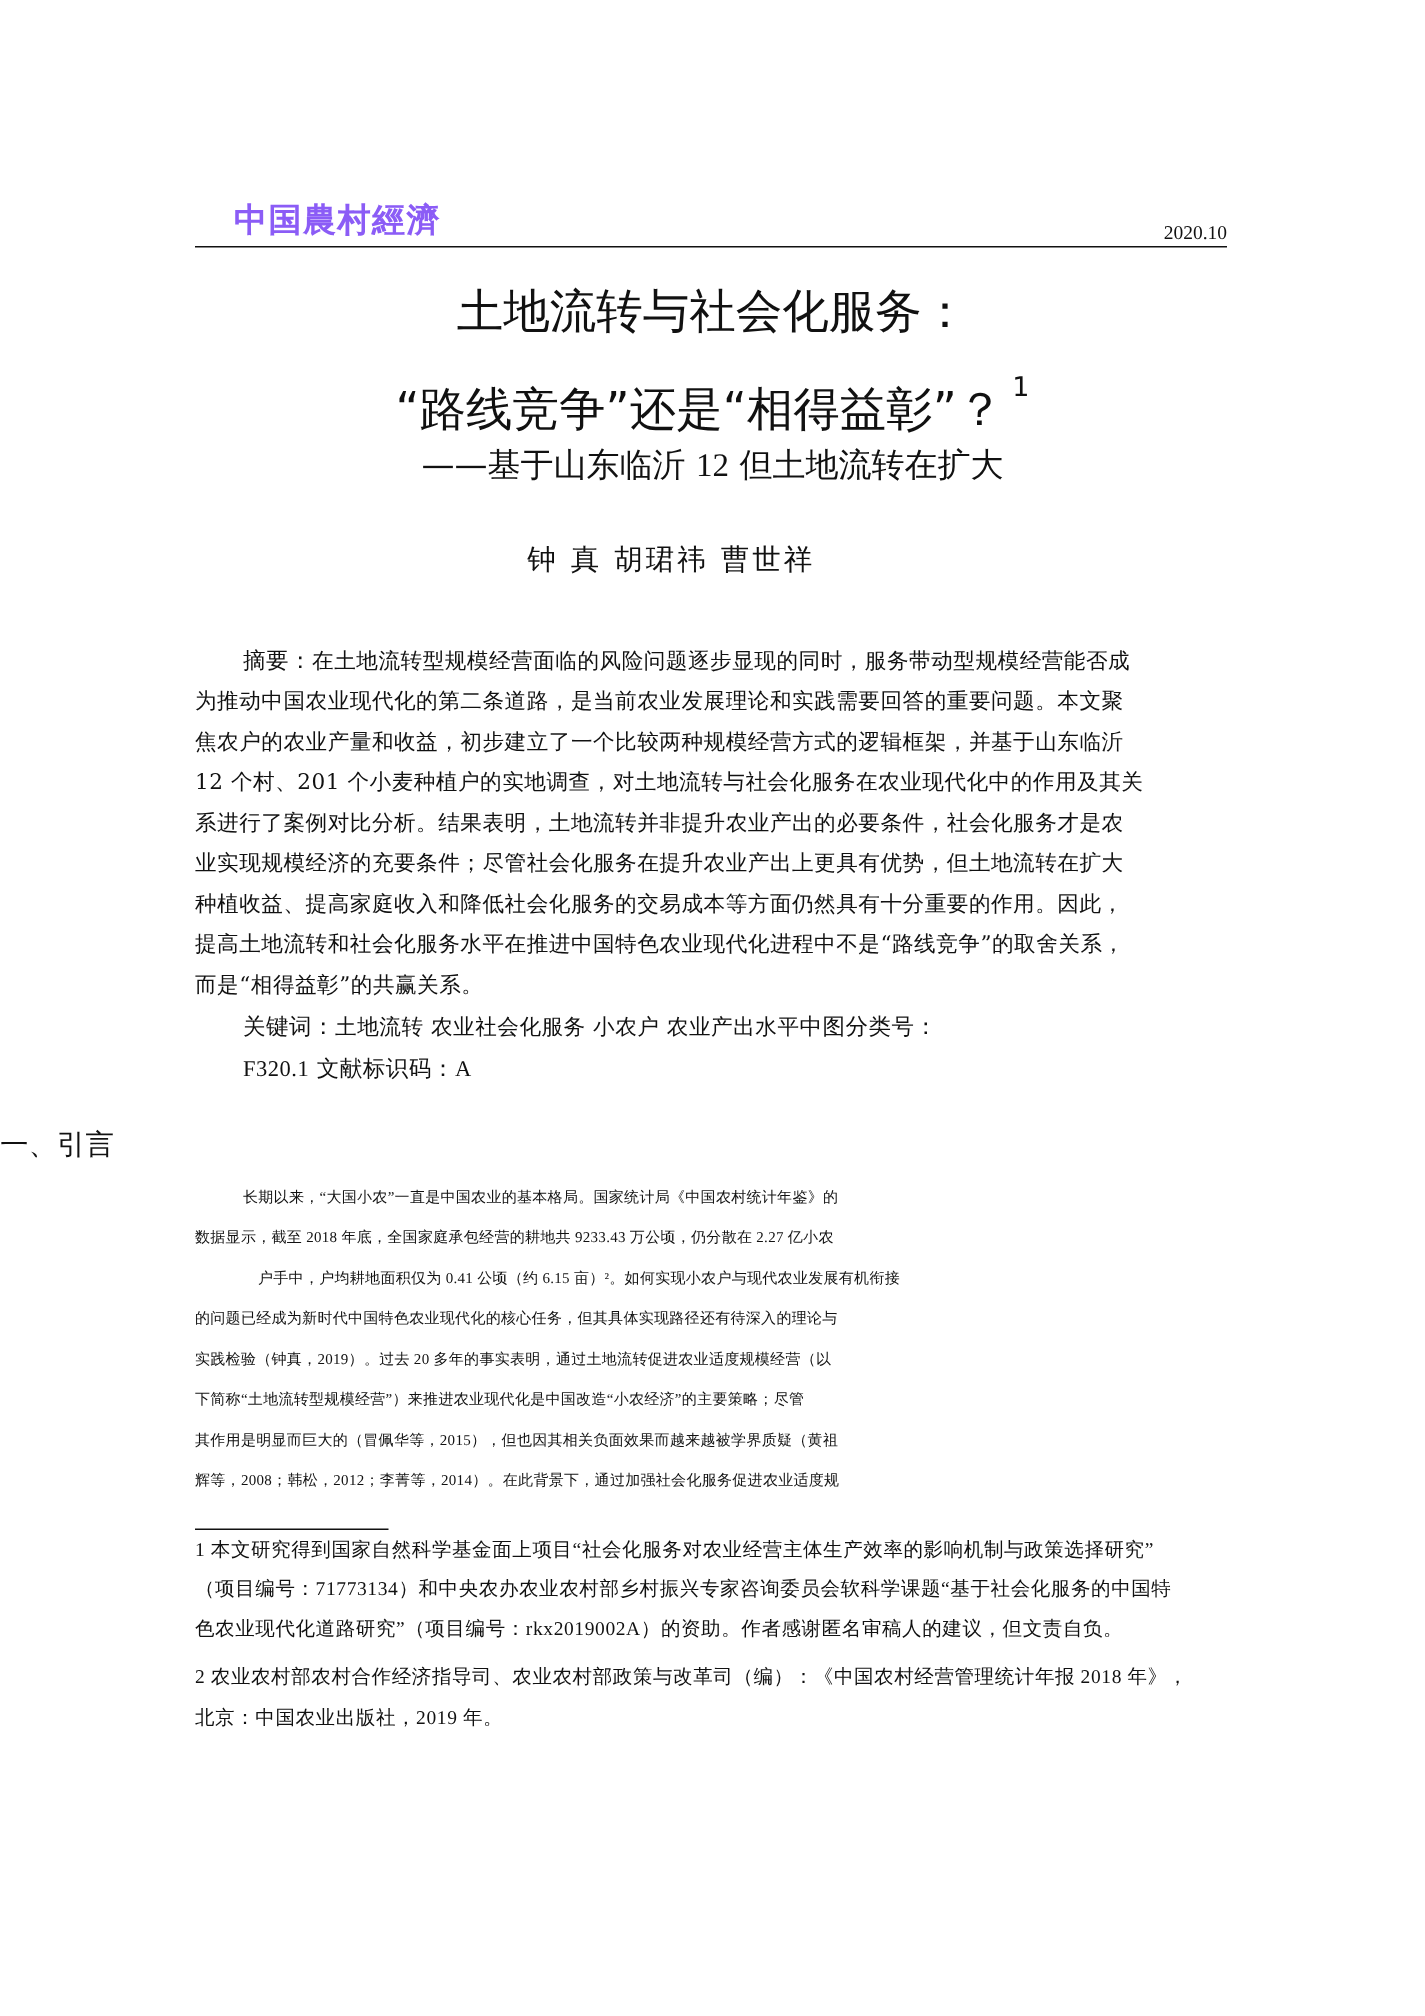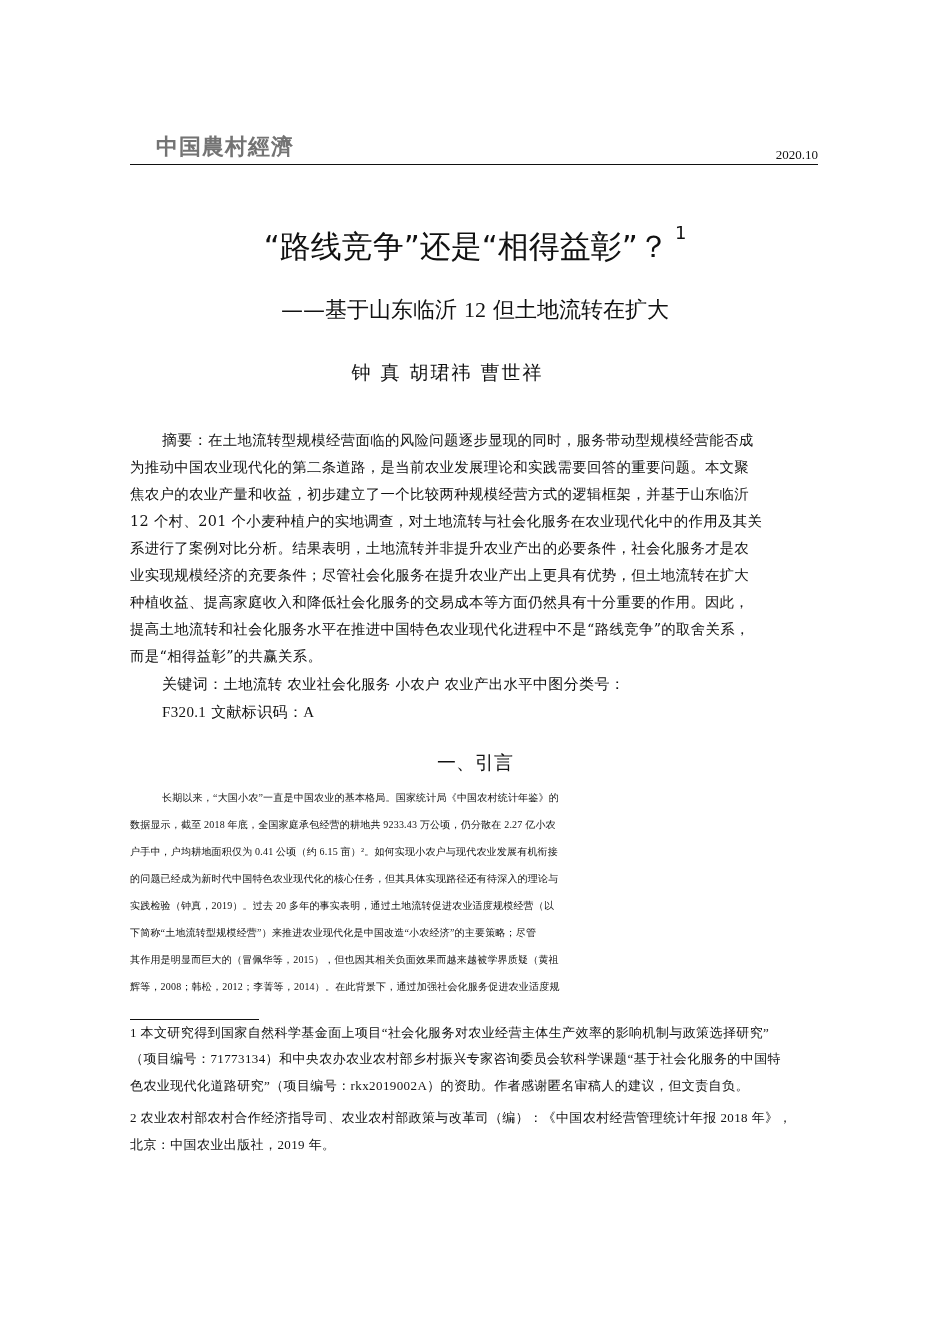--- a/index.html
+++ b/index.html
@@ -1,53 +1,54 @@
 <!DOCTYPE html>
 <html><head>
 <meta charset="utf-8">
 <style>
   html, body { margin: 0; padding: 0; background: #ffffff; }
   body { width: 950px; height: 1344px; position: relative; overflow: hidden; color: #111; }
   .page { position: absolute; left: 0; top: 0; width: 950px; height: 1344px; }
 
   .header { position: absolute; left: 130px; top: 130px; width: 688px; height: 34px; border-bottom: 1.5px solid #111; }
-  .journal { position: absolute; left: 26px; top: 2px; font-size: 22px; font-weight: bold; letter-spacing: 1px; font-family: "DejaVu Serif", serif; color: #737373; }
+  .journal { position: absolute; left: 26px; top: 2px; font-size: 22px; font-weight: bold; letter-spacing: 1px; font-family: "DejaVu Serif", serif; color: #8b5cf6; }
   .issue { position: absolute; right: 0; bottom: 1px; font-size: 13px; font-family: "Liberation Serif", serif; }
 
   .title { position: absolute; left: 0; width: 950px; text-align: center; font-family: "DejaVu Sans", sans-serif; color: #111; }
   .t1 { top: 187px; font-size: 31px; }
-  .t2 { top: 226px; font-size: 31px; }
+  .t2 { top: 252px; font-size: 31px; }
   .t2 sup { font-size: 18px; vertical-align: top; position: relative; top: -4px; margin-left: 6px; }
   .t3 { top: 295px; font-size: 22px; }
   .t3 .num { font-family: "Liberation Serif", serif; }
 
   .authors { position: absolute; left: 0; width: 895px; top: 360px; text-align: center; font-size: 19px; letter-spacing: 2px; font-family: "DejaVu Serif", serif; }
 
   .para { position: absolute; left: 130px; width: 710px; font-family: "DejaVu Serif", serif; }
   .line { position: absolute; left: 0; white-space: nowrap; font-size: 14.4px; }
   .abs .line { letter-spacing: 0.35px; }
   .label { font-family: "DejaVu Sans", sans-serif; font-size: 15px; }
 
-  .section { position: absolute; left: 0; width: 950px; top: 750px; text-align: center; font-size: 19px; font-family: "DejaVu Sans", sans-serif; }
+  .section { position: absolute; left: 0; width: 950px; top: 750px; font-size: 19px; font-family: "DejaVu Sans", sans-serif; }
 
   .body .line { font-family: "Liberation Serif", "DejaVu Serif", serif; font-size: 10px; letter-spacing: 0.2px; }
 
   .fnrule { position: absolute; left: 130px; top: 1019px; width: 129px; border-top: 1.2px solid #111; }
   .fn .line { font-family: "Liberation Serif", "DejaVu Serif", serif; font-size: 13px; letter-spacing: 0.4px; }
 </style>
 </head>
 <body>
 
 <div class="page">
 
   <div class="header">
     <span class="journal">中国農村經濟</span>
     <span class="issue">2020.10</span>
   </div>
 
+  <div class="title t1">土地流转与社会化服务：</div>
   <div class="title t2">
     <span>“路线竞争”还是“相得益彰”？</span><sup>1</sup>
   </div>
   <div class="title t3">
     <span>——基于山东临沂</span>
     <span class="num">12</span>
     <span>但土地流转在扩大</span>
   </div>
 
   <div class="authors">钟 真  胡珺祎  曹世祥</div>
@@ -72,21 +73,21 @@
       <span style="font-family:'Liberation Serif',serif; font-size:15px;">F320.1</span>
       <span class="label">文献标识码：</span><span style="font-family:'Liberation Serif',serif; font-size:15px;">A</span>
     </div>
   </div>
 
   <div class="section">一、引言</div>
 
   <div class="para body" style="top:791px;">
     <div class="line" style="left:32px; top:0px;">长期以来，“大国小农”一直是中国农业的基本格局。国家统计局《中国农村统计年鉴》的</div>
     <div class="line" style="top:27px;">数据显示，截至 2018 年底，全国家庭承包经营的耕地共 9233.43 万公顷，仍分散在 2.27 亿小农</div>
-    <div class="line" style="top:54px;">户手中，户均耕地面积仅为 0.41 公顷（约 6.15 亩）²。如何实现小农户与现代农业发展有机衔接</div>
+    <div class="line" style="top:54px;margin-left:42px;">户手中，户均耕地面积仅为 0.41 公顷（约 6.15 亩）²。如何实现小农户与现代农业发展有机衔接</div>
     <div class="line" style="top:81px;">的问题已经成为新时代中国特色农业现代化的核心任务，但其具体实现路径还有待深入的理论与</div>
     <div class="line" style="top:108px;">实践检验（钟真，2019）。过去 20 多年的事实表明，通过土地流转促进农业适度规模经营（以</div>
     <div class="line" style="top:135px;">下简称“土地流转型规模经营”）来推进农业现代化是中国改造“小农经济”的主要策略；尽管</div>
     <div class="line" style="top:162px;">其作用是明显而巨大的（冒佩华等，2015），但也因其相关负面效果而越来越被学界质疑（黄祖</div>
     <div class="line" style="top:189px;">辉等，2008；韩松，2012；李菁等，2014）。在此背景下，通过加强社会化服务促进农业适度规</div>
   </div>
 
   <div class="fnrule"></div>
 
   <div class="para fn" style="top:1024px;">

